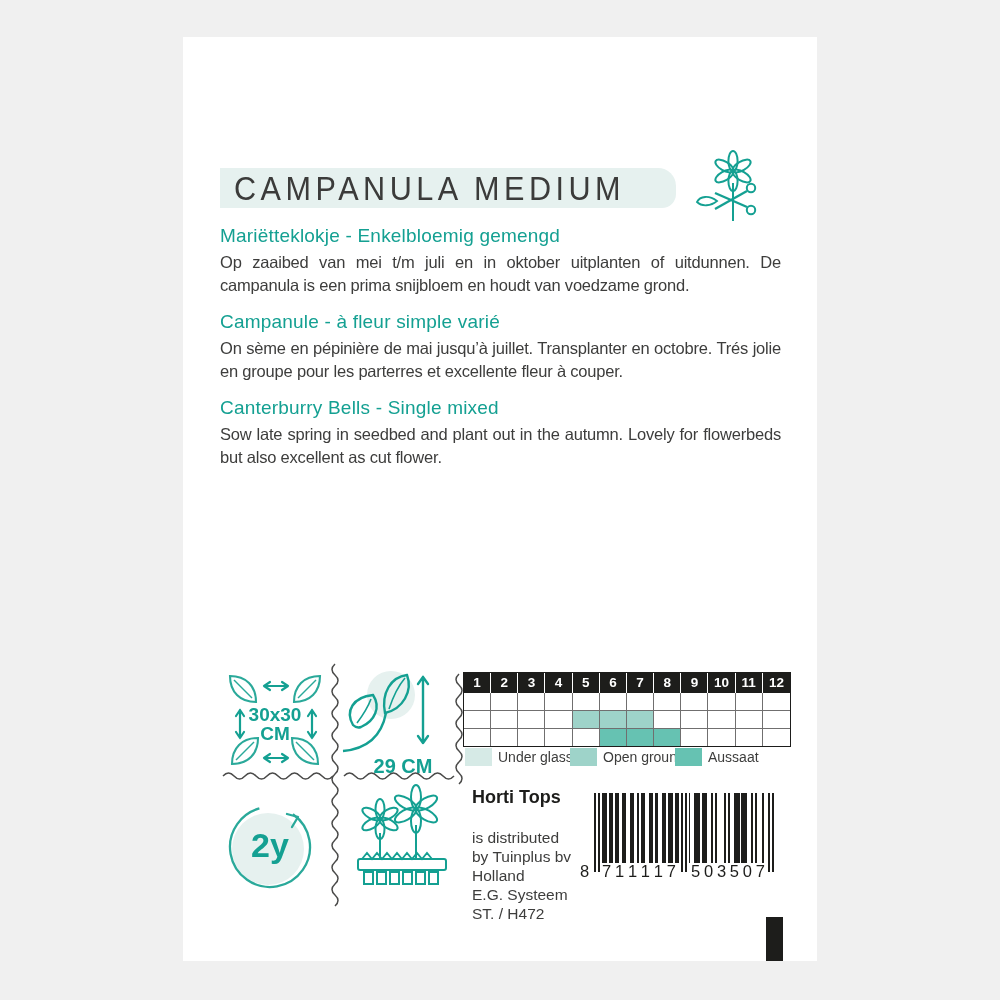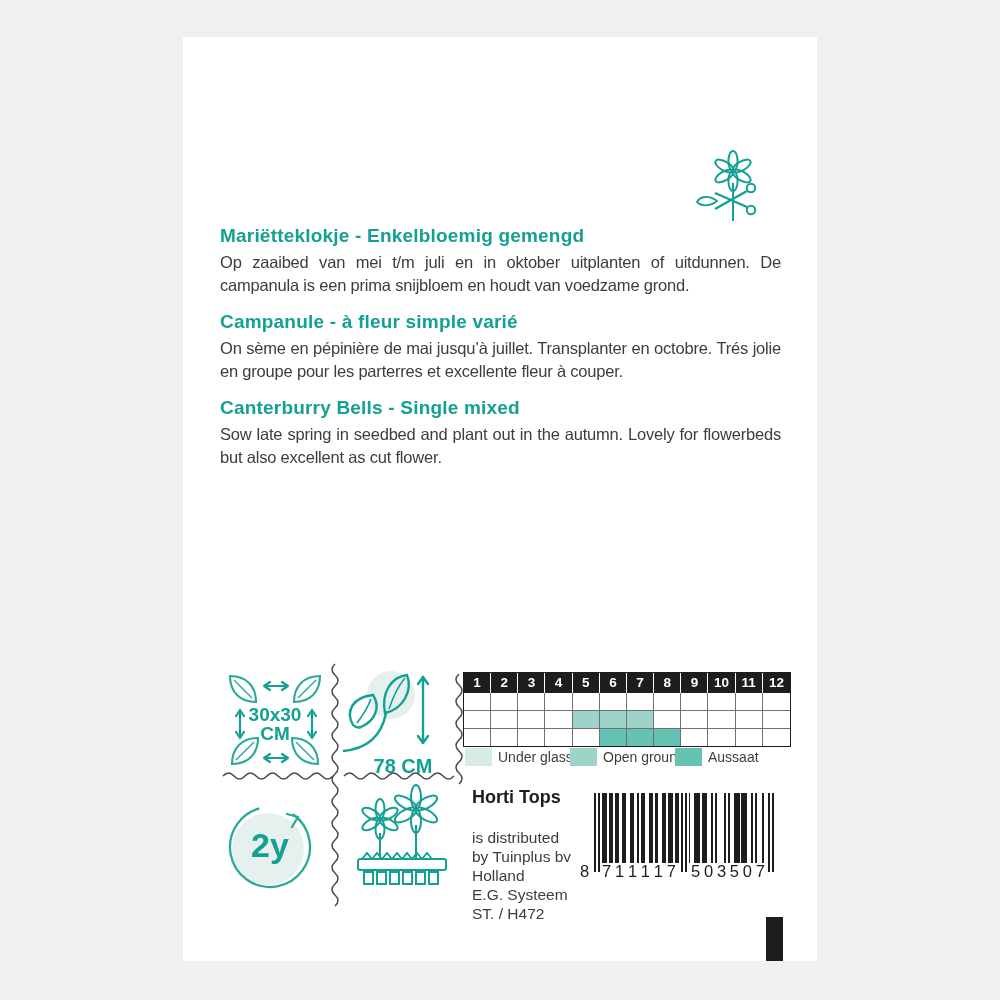--- a/index.html
+++ b/index.html
@@ -8,21 +8,21 @@
   .card{position:absolute;left:183px;top:37px;width:634px;height:924px;background:#ffffff;}
 
   
   .banner{position:absolute;left:37px;top:131px;width:456px;height:40px;background:#e6f1ef;
           border-radius:0 18px 14px 0;}
   .title{position:absolute;left:14px;top:0;line-height:40px;font-size:34px;letter-spacing:5px;
          color:#3b3b3a;transform:scaleX(.9);transform-origin:left center;white-space:nowrap;}
 
   
   .section{position:absolute;left:37px;width:561px;}
-  .section h3{margin:0 0 4px 0;font-size:19px;font-weight:bold;color:#14a092;letter-spacing:.2px;}
+  .section h3{margin:0 0 4px 0;font-size:19px;font-weight:normal;color:#14a092;letter-spacing:.2px;}
   .section p{margin:0;font-size:16.5px;line-height:22.5px;color:#3d3d3c;text-align:justify;
              letter-spacing:-0.2px;}
 
   svg{position:absolute;overflow:visible;}
   .tealtxt{position:absolute;color:#14a092;font-weight:bold;text-align:center;}
 
   
   .cal{position:absolute;left:280px;top:635px;width:326px;border:1px solid #1d1d1b;background:#fff;}
   .cal-h{display:grid;grid-template-columns:repeat(12,1fr);background:#1d1d1b;}
   .cal-h div{height:20px;line-height:20px;text-align:center;color:#fff;font-weight:bold;
@@ -51,20 +51,23 @@
             font-size:16.5px;color:#1d1d1b;}
 
   .corner{position:absolute;left:583px;top:880px;width:17px;height:44px;background:#1d1d1b;}
 </style>
 </head>
 <body>
 
 <div class="stage">
  <div class="card">
 
+  <div class="banner">
+    <div class="title">CAMPANULA MEDIUM</div>
+  </div>
 
   <svg style="left:512px;top:108px" width="64" height="80" viewBox="0 0 64 80">
     <g stroke="#14a092" fill="none" stroke-width="2">
       <g transform="translate(38,26)">
         <ellipse transform="rotate(0)" cx="0" cy="-10" rx="4.6" ry="10"></ellipse>
         <ellipse transform="rotate(60)" cx="0" cy="-10" rx="4.6" ry="10"></ellipse>
         <ellipse transform="rotate(120)" cx="0" cy="-10" rx="4.6" ry="10"></ellipse>
         <ellipse transform="rotate(180)" cx="0" cy="-10" rx="4.6" ry="10"></ellipse>
         <ellipse transform="rotate(240)" cx="0" cy="-10" rx="4.6" ry="10"></ellipse>
         <ellipse transform="rotate(300)" cx="0" cy="-10" rx="4.6" ry="10"></ellipse>
@@ -119,21 +122,21 @@
     <circle cx="52" cy="26" r="24" fill="#e6f1ef"></circle>
     <g stroke="#14a092" fill="none" stroke-width="2.4">
       <path d="M46 44 C42 24 52 8 68 6 C74 22 64 40 46 44 Z"></path>
       <path d="M50 40 C54 28 60 16 66 9" stroke-width="1.6"></path>
       <path d="M14 56 C6 42 14 28 34 26 C42 38 36 52 22 58 C19 59 16 58 14 56 Z"></path>
       <path d="M18 54 C24 46 29 38 32 30" stroke-width="1.6"></path>
       <path d="M4 82 C26 80 42 70 47 44"></path>
       <path d="M84 8 V74 M84 8 l-5 7 M84 8 l5 7 M84 74 l-5 -7 M84 74 l5 -7" stroke-linecap="round"></path>
     </g>
   </svg>
-  <div class="tealtxt" style="left:170px;top:718px;width:100px;font-size:20px">78 CM</div>
+  <div class="tealtxt" style="left:170px;top:718px;width:100px;font-size:20px">29 CM</div>
 
   <svg style="left:39px;top:760px" width="96" height="96" viewBox="0 0 96 96">
     <circle cx="46" cy="52" r="36" fill="#e6f1ef"></circle>
     <circle cx="48" cy="50" r="40" fill="none" stroke="#2aa99a" stroke-width="2.3" pathLength="100" stroke-dasharray="86 14" transform="rotate(-55 48 50)"></circle>
     <path d="M76 20 l-11 -3 M76 20 l-6 10" stroke="#2aa99a" stroke-width="2.3" fill="none" stroke-linecap="round"></path>
   </svg>
   <div class="tealtxt" style="left:39px;top:789px;width:96px;font-size:34px">2y</div>
 
   <svg style="left:167px;top:750px" width="102" height="102" viewBox="0 0 102 102">
     <g stroke="#14a092" fill="none" stroke-width="2">

